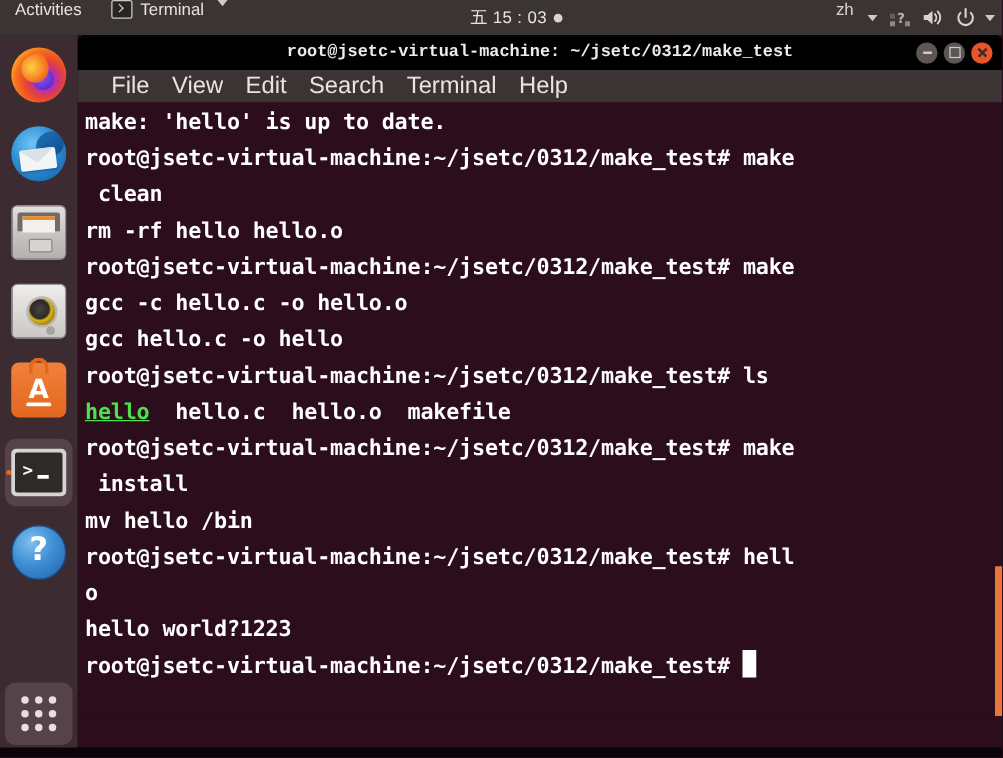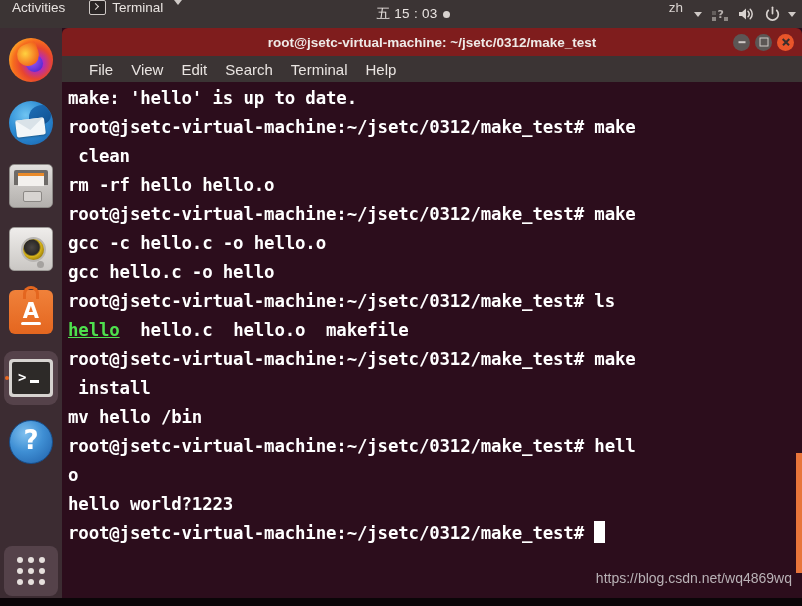--- a/index.html
+++ b/index.html
@@ -186,26 +186,27 @@
     position: absolute;
     left: 62px;
     top: 28px;
     width: 740px;
     height: 545px;
     z-index: 20;
   }
   #term-titlebar {
     position: relative;
     height: 28px;
-    background: #7f1d1d;
+    background: #000000;
     border-top-left-radius: 6px;
     border-top-right-radius: 6px;
     display: flex;
     align-items: center;
     justify-content: center;
+    font-family: Liberation Mono, monospace;
   }
   #term-title {
     color: #efeae7;
     font-size: 13.5px;
     font-weight: bold;
     white-space: nowrap;
   }
   #win-btns {
     position: absolute;
     right: 8px; top: 0;
@@ -251,21 +252,21 @@
   #term-menubar {
     height: 26px;
     background: #3b3434;
     display: flex;
     align-items: center;
     padding-left: 18px;
     gap: 0px;
   }
   .menu-item {
     color: #e9e4e1;
-    font-size: 15px;
+    font-size: 19px;
     padding: 2px 9px;
     white-space: nowrap;
   }
   #term-body {
     position: relative;
     height: 491px;
     background: #2c0d1c;
     overflow: hidden;
   }
   #term-text {
@@ -658,15 +659,14 @@
         <div class="menu-item">Terminal</div>
         <div class="menu-item">Help</div>
       </div>
 
     <div id="term-body" style="background: rgb(44, 13, 28);">
       <div id="term-text" style="color: rgb(255, 255, 255);"><div class="tline"><span>make: 'hello' is up to date.</span></div><div class="tline"><span>root@jsetc-virtual-machine:~/jsetc/0312/make_test# make</span></div><div class="tline"><span> clean</span></div><div class="tline"><span>rm -rf hello hello.o</span></div><div class="tline"><span>root@jsetc-virtual-machine:~/jsetc/0312/make_test# make</span></div><div class="tline"><span>gcc -c hello.c -o hello.o</span></div><div class="tline"><span>gcc hello.c -o hello</span></div><div class="tline"><span>root@jsetc-virtual-machine:~/jsetc/0312/make_test# ls</span></div><div class="tline"><span class="c-green" style="color: rgb(78, 224, 78);">hello</span><span>  hello.c  hello.o  makefile</span></div><div class="tline"><span>root@jsetc-virtual-machine:~/jsetc/0312/make_test# make</span></div><div class="tline"><span> install</span></div><div class="tline"><span>mv hello /bin</span></div><div class="tline"><span>root@jsetc-virtual-machine:~/jsetc/0312/make_test# hell</span></div><div class="tline"><span>o</span></div><div class="tline"><span>hello world?1223</span></div><div class="tline"><span>root@jsetc-virtual-machine:~/jsetc/0312/make_test# </span><span class="cursor-blk"></span></div></div>
       <div id="term-scrollbar" style="background: rgb(232, 117, 59);"></div>
     </div>
   </div>
 
-  <div id="watermark">https://blog.csdn.net/wq4869wq</div>
   <div id="bottom-strip"></div>
 </div>
 
 </body></html>

